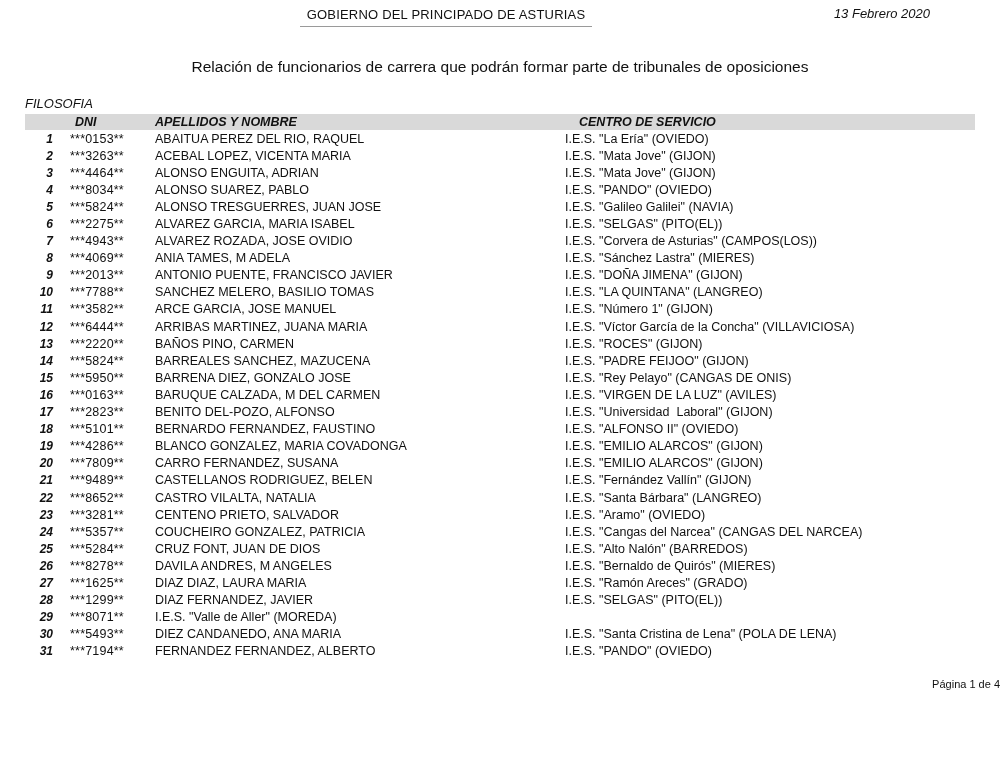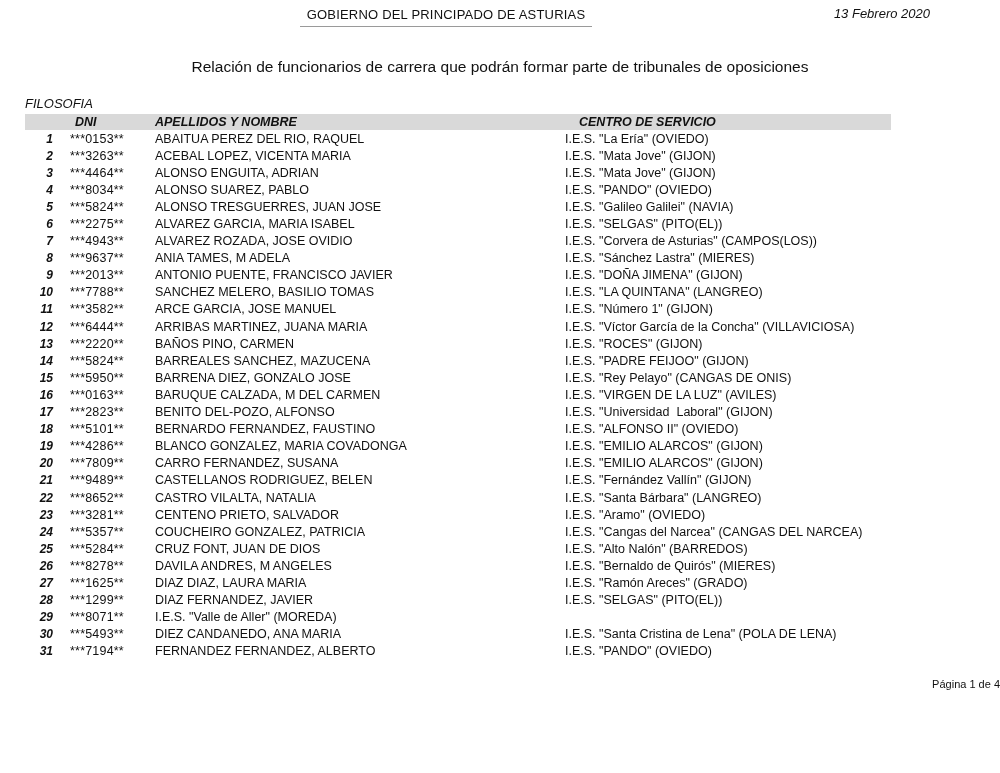--- a/index.html
+++ b/index.html
@@ -33,21 +33,21 @@
   .section {
     position:absolute; top:96px; left:25px;
     font-weight:normal; font-style:italic; font-size:13px;
   }
 
   .grid-cols {
     display:grid;
     grid-template-columns:28px 102px 410px 390px;
   }
   .thead {
-    position:absolute; top:114px; left:25px; width:866px; height:16px;
+    position:absolute; top:114px; left:25px; width:950px; height:16px;
     align-items:center;
     font-weight:bold; font-style:italic; font-size:12.5px;
   }
   .th-dni { grid-column:2; padding-left:22px; }
   .th-name { grid-column:3; }
   .th-center { grid-column:4;margin-left:14px; }
 
   .tbody { position:absolute; top:130px; left:25px; width:930px; }
   .row { height:17.1px; align-items:center; font-size:12.5px; white-space:pre; }
   .c-num {
@@ -126,21 +126,21 @@
 
   <div class="row grid-cols">
     <span class="c-num">7</span>
     <span class="c-dni">***4943**</span>
     <span class="c-name">ALVAREZ ROZADA, JOSE OVIDIO</span>
     <span class="c-center">I.E.S. "Corvera de Asturias" (CAMPOS(LOS))</span>
   </div>
 
   <div class="row grid-cols">
     <span class="c-num">8</span>
-    <span class="c-dni">***9637**</span>
+    <span class="c-dni">***4069**</span>
     <span class="c-name">ANIA TAMES, M ADELA</span>
     <span class="c-center">I.E.S. "Sánchez Lastra" (MIERES)</span>
   </div>
 
   <div class="row grid-cols">
     <span class="c-num">9</span>
     <span class="c-dni">***2013**</span>
     <span class="c-name">ANTONIO PUENTE, FRANCISCO JAVIER</span>
     <span class="c-center">I.E.S. "DOÑA JIMENA" (GIJON)</span>
   </div>

